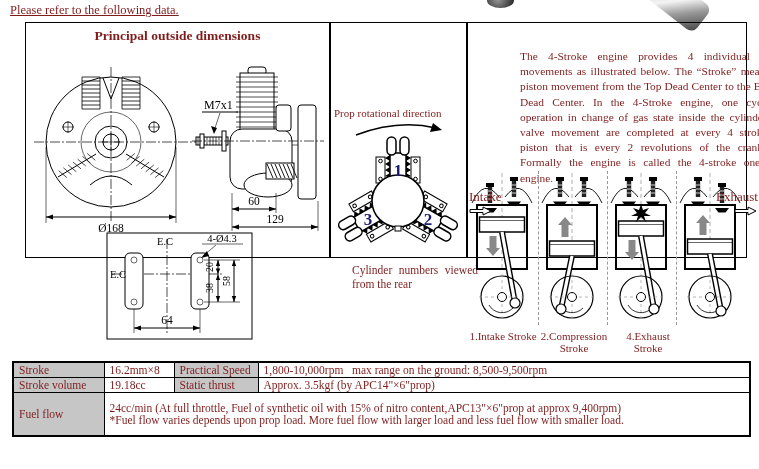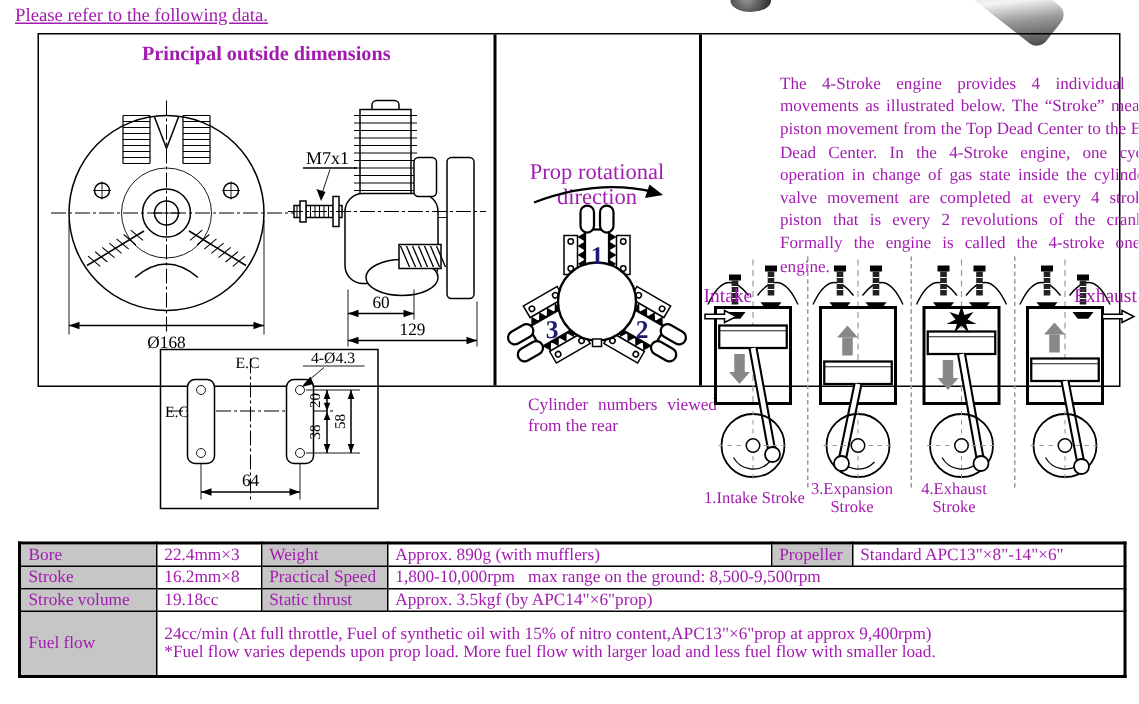--- a/index.html
+++ b/index.html
@@ -1,17 +1,17 @@
 <!DOCTYPE html>
 <html style="--navy: #1b1b6f; --hdr: #c6c6c6;"><head>
 <meta charset="utf-8">
 <style>
   html,body{margin:0;padding:0;background:#fff;}
   #page{position:relative;width:759px;height:469px;background:#fff;overflow:hidden;
-        font-family:"Liberation Serif",serif;color:#a21caf;}
+        font-family:"Liberation Serif",serif;color:#7f1d1d;}
   .abs{position:absolute;}
   #intro{left:10px;top:3px;font-size:12.5px;text-decoration:underline;}
   
   #frag1{left:487px;top:-7px;width:27px;height:15px;border-radius:50%;
          background:radial-gradient(circle at 40% 40%, #999, #333 80%);}
   #frag2{left:647px;top:-14px;width:62px;height:32px;border-radius:8px;transform:rotate(38deg);
          background:linear-gradient(135deg,#6a6a6a 0%,#d8d8d8 30%,#f4f4f4 48%,#9a9a9a 68%,#3d3d3d 100%);}
   
   #mainbox{left:25px;top:22px;width:722px;height:236px;border:1.6px solid #000;box-sizing:border-box;}
   .vdiv{position:absolute;top:0;bottom:0;width:1.6px;background:#000;}
@@ -20,28 +20,28 @@
   #t-mid{left:303px;width:137px;top:5px;line-height:15px;}
   #t-right{left:440px;width:280px;top:7px;}
   #mech-body{left:446px;top:26px;width:268px;font-size:11.4px;line-height:15.2px;text-align:justify;margin-left:48px;}
   svg text{font-family:"Liberation Serif",serif;}
   .dimtxt{font-size:11.5px;}
   .ln{stroke:#000;stroke-width:1;fill:none;}
   .thin{stroke:#000;stroke-width:0.6;fill:none;}
   .cdash{stroke:#000;stroke-width:0.7;stroke-dasharray:10,2,2,2;fill:none;}
   .arr{fill:#000;stroke:none;}
   
-  #prop-label{left:308px;top:84px;width:128px;text-align:center;font-size:15px;}
+  #prop-label{left:308px;top:84px;width:128px;text-align:left;font-size:11px;}
   #mid-caption{left:310px;top:240px;width:126px;font-size:11.5px;line-height:14px;text-align:justify;margin-left:16px;}
   .cylnum{font-size:17px;font-weight:bold;fill:var(--navy,#1b1b6f);}
   
   #strokes{left:443px;top:148px;width:278px;height:154px;display:flex;}
   .stroke-slot{width:69px;height:154px;}
   .stroke-slot + .stroke-slot{border-left:1px dashed #999;box-sizing:border-box;}
-  #stroke-captions{left:443px;top:298px;width:278px;display:flex;font-size:11px;line-height:11.5px;align-items:center;}
+  #stroke-captions{left:443px;top:308px;width:278px;display:flex;font-size:11px;line-height:11.5px;}
   .scap{text-align:center;}
   .flow-tag{font-size:13px;}
   .flow-arrow{display:block;margin-top:1px;}
   
   #spec{left:12px;top:361px;width:737px;border-collapse:collapse;font-size:11.5px;
         border:2px solid #000;table-layout:fixed;}
   #spec th,#spec td{border:1px solid #000;padding:1px 5px;font-weight:normal;text-align:left;
         overflow:hidden;white-space:nowrap;}
   #spec th{background:var(--hdr,#c6c6c6);}
   #spec td.wrap{white-space:normal;}
@@ -415,43 +415,35 @@
       </svg>
     </div>
     <div class="abs flow-tag" style="left:690px;top:166px;text-align:center">
       <span>Exhaust</span>
       <svg class="flow-arrow" width="24" height="10" style="margin-left:auto">
         <path d="M1,3.5 h13 v-2.5 l8,4 -8,4 v-2.5 h-13 z" fill="#fff" stroke="#000"></path>
       </svg>
     </div>
     <div id="stroke-captions" class="abs">
       <div class="scap" style="width:68px">1.Intake Stroke</div>
-      <div class="scap" style="width:62px">3.Expansion Stroke</div>
+      <div class="scap" style="width:74px">2.Compression Stroke</div>
       <div class="scap" style="width:74px">4.Exhaust Stroke</div>
     </div>
   </div>
 
   <table id="spec" class="abs">
     <colgroup>
         <col style="width:91px">
         <col style="width:70px">
         <col style="width:84px">
               <col style="width:256px">
         <col style="width:54px">
         <col style="width:182px">
       </colgroup>
     <tbody>
-        <tr>
-      <th>Bore</th>
-      <td>22.4mm×3</td>
-      <th>Weight</th>
-      <td>Approx. 890g (with mufflers)</td>
-      <th>Propeller</th>
-      <td>Standard APC13"×8"-14"×6"</td>
-    </tr>
     <tr>
       <th>Stroke</th>
       <td>16.2mm×8</td>
       <th>Practical Speed</th>
       <td colspan="3">1,800-10,000rpm&nbsp;&nbsp;&nbsp;max range on the ground: 8,500-9,500rpm</td>
     </tr>
     <tr>
       <th>Stroke volume</th>
       <td>19.18cc</td>
       <th>Static thrust</th>

